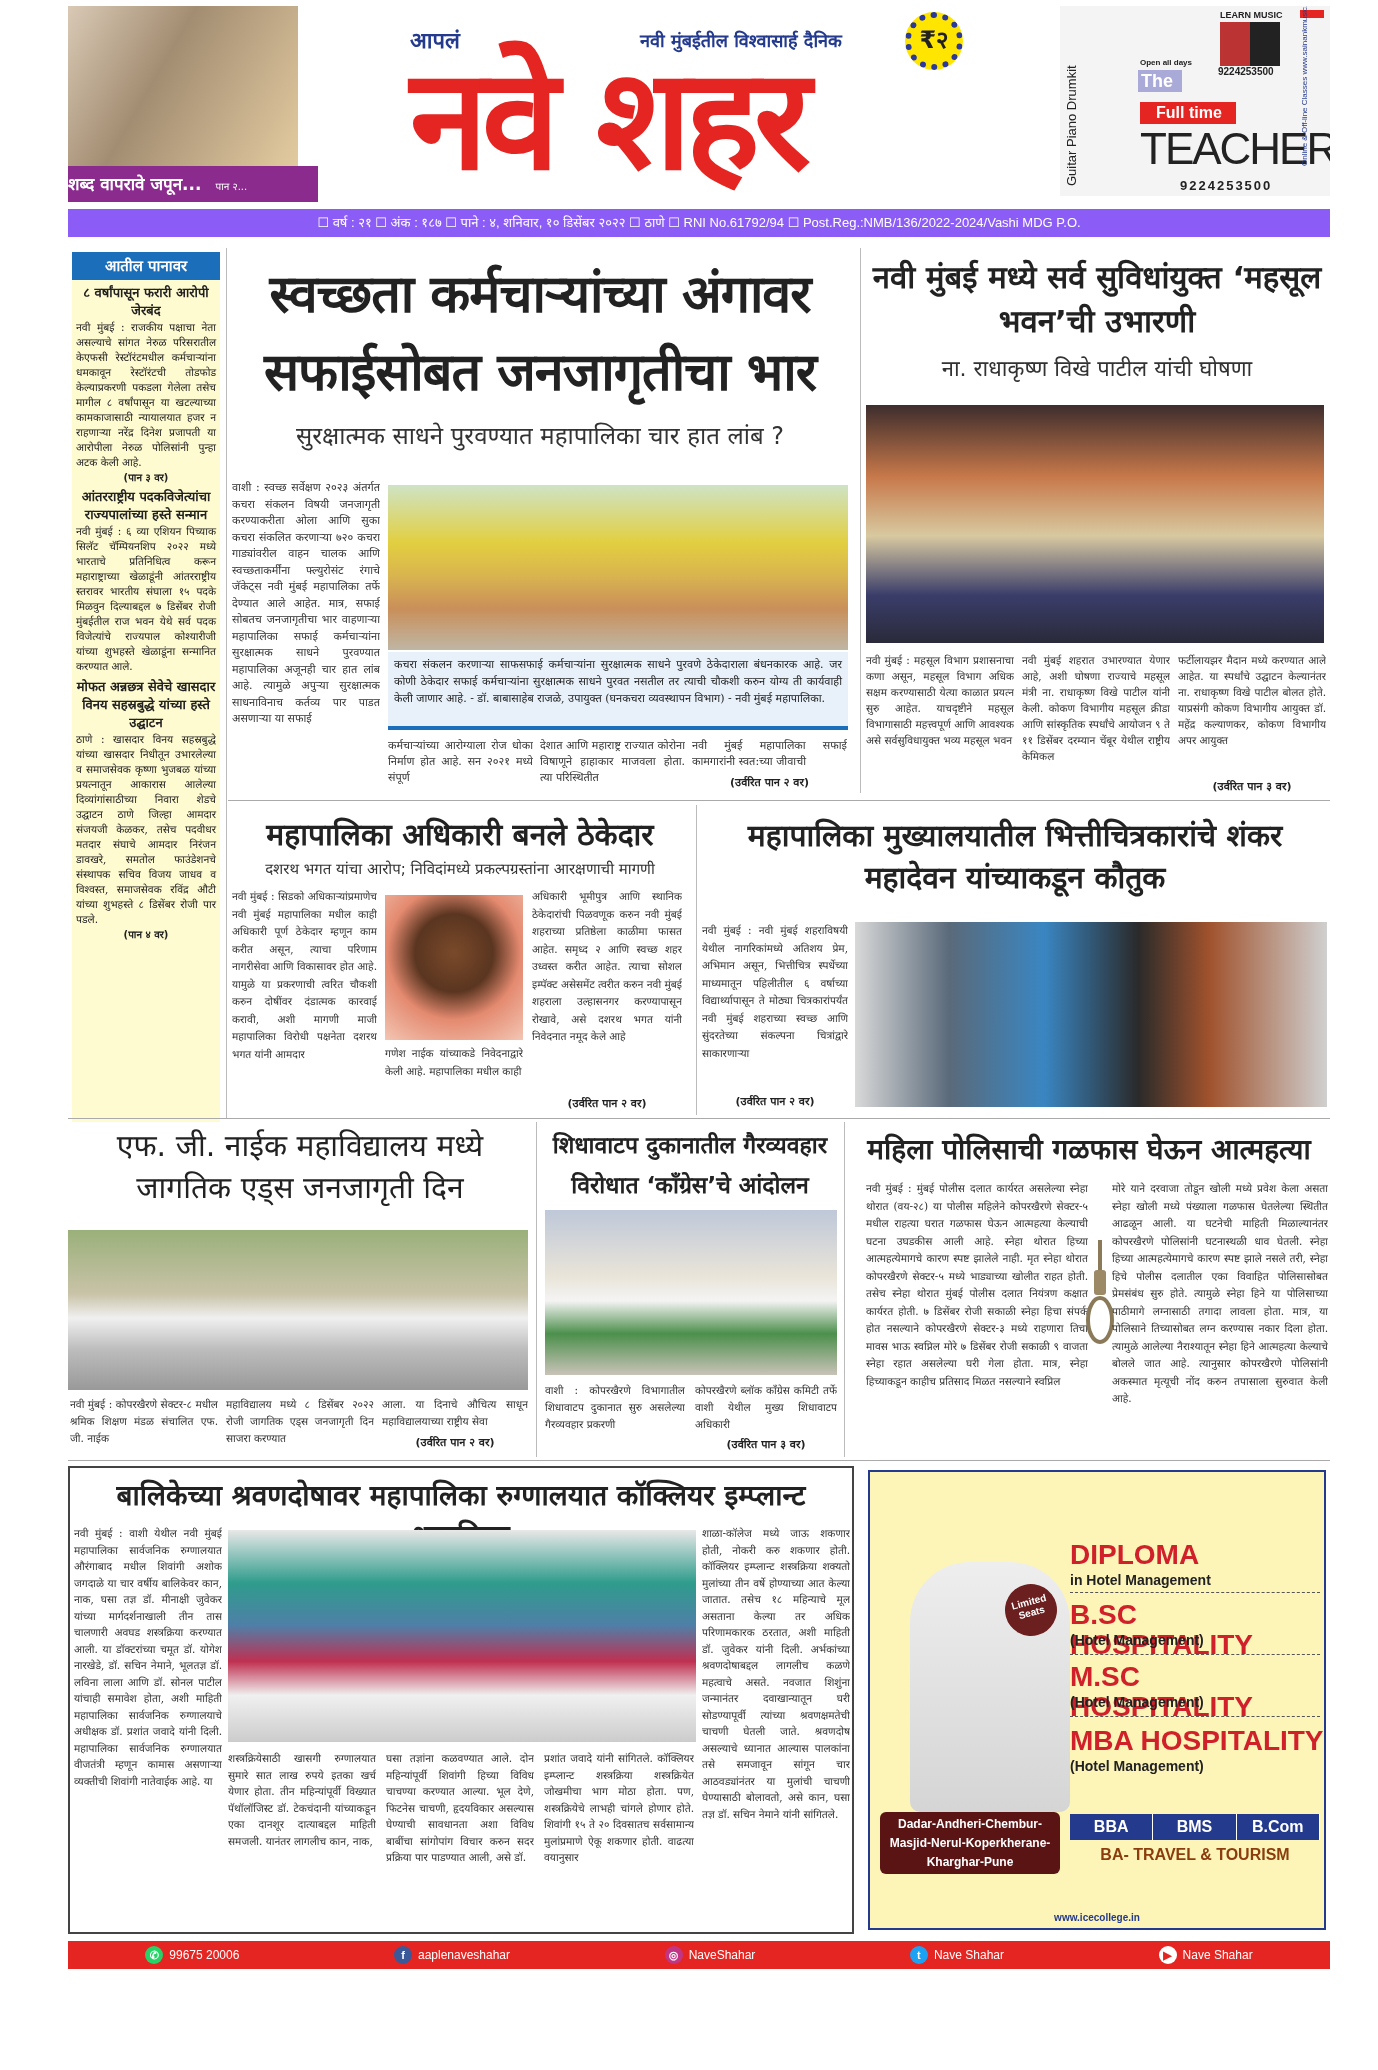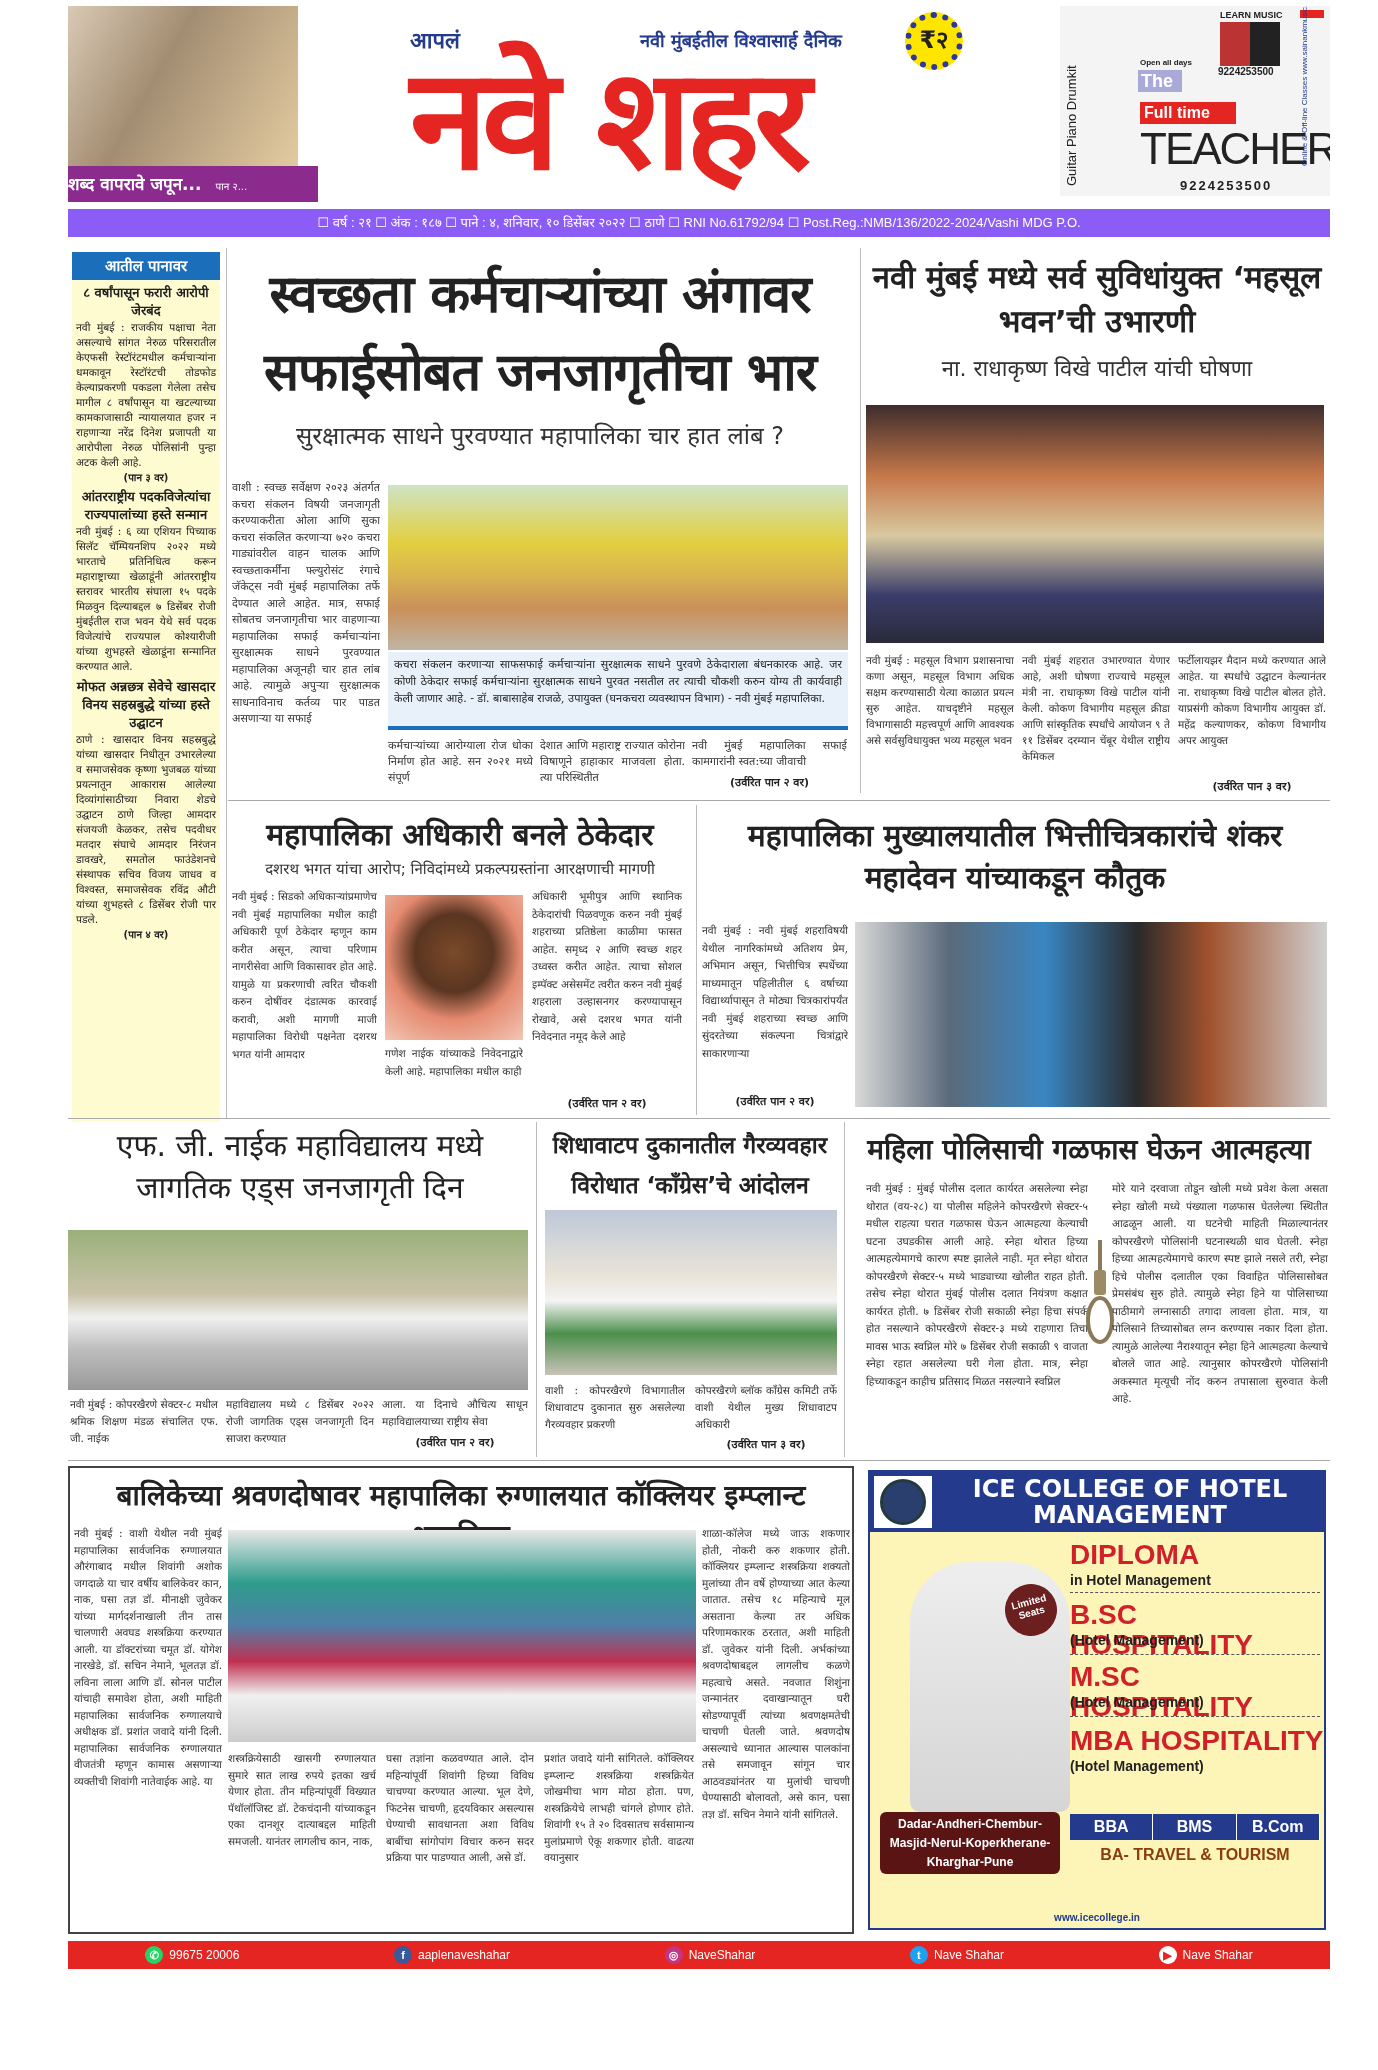--- a/index.html
+++ b/index.html
@@ -21,21 +21,21 @@
 #tagline-right{left:640px;top:28px;font-family:"DejaVu Sans",sans-serif;font-size:18px;color:#233a8d;font-weight:bold}
 #logo-text{left:410px;top:40px;font-family:"DejaVu Sans",sans-serif;font-weight:bold;font-size:140px;color:#e52521;letter-spacing:-6px;line-height:160px}
 #price-badge{left:905px;top:12px;width:58px;height:58px;border-radius:50%;background:#ffe500;border:6px dotted #2b3a9a;font-family:"DejaVu Sans",sans-serif;font-weight:bold;font-size:24px;color:#222;text-align:center;line-height:44px}
 #ad-music{left:1060px;top:6px;width:270px;height:190px;background:#f4f4f4}
 #ad-music .vert{position:absolute;left:4px;top:180px;transform:rotate(-90deg);transform-origin:left top;font-family:"Liberation Sans",sans-serif;font-size:13px;color:#222;white-space:nowrap}
 #ad-music .learn{position:absolute;left:160px;top:4px;font-family:"Liberation Sans",sans-serif;font-size:9px;font-weight:bold}
 #ad-music .learnimg{position:absolute;left:160px;top:16px;width:60px;height:44px;background:linear-gradient(90deg,#b33 50%,#222 50%)}
 #ad-music .ph1{position:absolute;left:158px;top:60px;font-family:"Liberation Sans",sans-serif;font-size:10px;font-weight:bold}
 #ad-music .open{position:absolute;left:80px;top:52px;font-family:"Liberation Sans",sans-serif;font-size:8px;font-weight:bold}
 #ad-music .the{position:absolute;left:78px;top:64px;width:44px;height:22px;background:#aaaad8;color:#fff;font-family:"Liberation Sans",sans-serif;font-weight:bold;font-size:18px;line-height:22px;padding-left:3px}
-#ad-music .ft{position:absolute;left:80px;top:96px;width:96px;height:22px;background:#e52521;color:#fff;font-family:"Liberation Sans",sans-serif;font-weight:bold;font-size:16px;line-height:22px;padding-left:4px}
+#ad-music .ft{position:absolute;left:80px;top:96px;width:96px;height:22px;background:#e52521;color:#fff;font-family:"Liberation Sans",sans-serif;font-weight:bold;font-size:16px;line-height:22px;padding-left:16px}
 #ad-music .teach{position:absolute;left:80px;top:118px;font-family:"Liberation Sans",sans-serif;font-size:44px;color:#222;letter-spacing:-2px;line-height:50px}
 #ad-music .ph2{position:absolute;left:120px;top:172px;font-family:"Liberation Sans",sans-serif;font-weight:bold;font-size:13px;letter-spacing:2px}
 #ad-music .side{position:absolute;left:240px;top:160px;transform:rotate(-90deg);transform-origin:left top;font-family:"Liberation Sans",sans-serif;font-size:8px;color:#233a8d;white-space:nowrap}
 #ad-music .est{position:absolute;left:240px;top:4px;width:24px;height:8px;background:#e52521}
 #info-bar{left:68px;top:209px;width:1262px;height:28px;background:#8b5cf6;color:#fff;font-family:"Liberation Sans",sans-serif;font-size:13px;line-height:28px;text-align:center;white-space:nowrap}
 
 #left-col{left:72px;top:252px;width:148px;height:870px;background:#fffbd0}
 #left-col-head{background:#1b6fba;color:#fff;font-family:"DejaVu Sans",sans-serif;font-weight:bold;font-size:15px;text-align:center;height:28px;line-height:28px}
 .lc-h{font-family:"DejaVu Sans",sans-serif;font-weight:bold;font-size:13px;text-align:center;line-height:18px;margin-top:4px}
 .lc-t{font-size:10.5px;line-height:15px;text-align:justify;padding:0 4px}
@@ -175,26 +175,20 @@
 <div class="box" style="left:68px;top:1466px;width:786px;height:468px;border:2px solid #444"></div>
 <div class="box hl" style="left:72px;top:1476px;width:778px;font-size:28px;line-height:40px">बालिकेच्या श्रवणदोषावर महापालिका रुग्णालयात कॉक्लियर इम्प्लान्ट शस्त्रक्रिया</div>
 <div class="box txt" style="left:74px;top:1525px;width:148px;height:405px;font-size:10.5px;line-height:16.5px">नवी मुंबई : वाशी येथील नवी मुंबई महापालिका सार्वजनिक रुग्णालयात औरंगाबाद मधील शिवांगी अशोक जगदाळे या चार वर्षीय बालिकेवर कान, नाक, घसा तज्ञ डॉ. मीनाक्षी जुवेकर यांच्या मार्गदर्शनाखाली तीन तास चालणारी अवघड शस्त्रक्रिया करण्यात आली. या डॉक्टरांच्या चमूत डॉ. योगेश नारखेडे, डॉ. सचिन नेमाने, भूलतज्ञ डॉ. लविना लाला आणि डॉ. सोनल पाटील यांचाही समावेश होता, अशी माहिती महापालिका सार्वजनिक रुग्णालयाचे अधीक्षक डॉ. प्रशांत जवादे यांनी दिली. महापालिका सार्वजनिक रुग्णालयात वीजतंत्री म्हणून कामास असणाऱ्या व्यक्तीची शिवांगी नातेवाईक आहे. या</div>
 <div class="ph" style="left:228px;top:1530px;width:468px;height:212px;background:linear-gradient(180deg,#e8e8e8 0%,#2f9c8c 25%,#4f7fa8 45%,#c03050 62%,#f0f0f0 78%,#cccccc 100%)"></div>
 <div class="box txt" style="left:228px;top:1750px;width:148px;height:180px;font-size:10.5px;line-height:16.5px">शस्त्रक्रियेसाठी खासगी रुग्णालयात सुमारे सात लाख रुपये इतका खर्च येणार होता. तीन महिन्यांपूर्वी विख्यात पॅथॉलॉजिस्ट डॉ. टेकचंदानी यांच्याकडून एका दानशूर दात्याबद्दल माहिती समजली. यानंतर लागलीच कान, नाक,</div>
 <div class="box txt" style="left:386px;top:1750px;width:148px;height:180px;font-size:10.5px;line-height:16.5px">घसा तज्ञांना कळवण्यात आले. दोन महिन्यांपूर्वी शिवांगी हिच्या विविध चाचण्या करण्यात आल्या. भूल देणे, फिटनेस चाचणी, हृदयविकार असल्यास घेण्याची सावधानता अशा विविध बाबींचा सांगोपांग विचार करुन सदर प्रक्रिया पार पाडण्यात आली, असे डॉ.</div>
 <div class="box txt" style="left:544px;top:1750px;width:150px;height:180px;font-size:10.5px;line-height:16.5px">प्रशांत जवादे यांनी सांगितले. कॉक्लियर इम्प्लान्ट शस्त्रक्रिया शस्त्रक्रियेत जोखमीचा भाग मोठा होता. पण, शस्त्रक्रियेचे लाभही चांगले होणार होते. शिवांगी १५ ते २० दिवसातच सर्वसामान्य मुलांप्रमाणे ऐकू शकणार होती. वाढत्या वयानुसार</div>
 <div class="box txt" style="left:702px;top:1525px;width:148px;height:405px;font-size:10.5px;line-height:16.5px">शाळा-कॉलेज मध्ये जाऊ शकणार होती, नोकरी करु शकणार होती. कॉक्लियर इम्प्लान्ट शस्त्रक्रिया शक्यतो मुलांच्या तीन वर्षे होण्याच्या आत केल्या जातात. तसेच १८ महिन्याचे मूल असताना केल्या तर अधिक परिणामकारक ठरतात, अशी माहिती डॉ. जुवेकर यांनी दिली. अर्भकांच्या श्रवणदोषाबद्दल लागलीच कळणे महत्वाचे असते. नवजात शिशुंना जन्मानंतर दवाखान्यातून घरी सोडण्यापूर्वी त्यांच्या श्रवणक्षमतेची चाचणी घेतली जाते. श्रवणदोष असल्याचे ध्यानात आल्यास पालकांना तसे समजावून सांगून चार आठवड्यांनंतर या मुलांची चाचणी घेण्यासाठी बोलावतो, असे कान, घसा तज्ञ डॉ. सचिन नेमाने यांनी सांगितले.</div>
 
 <div class="box" id="ice-ad">
-  <div id="ice-head">
-    <div id="ice-logo">
-        <div></div>
-      </div>
-    <div id="ice-title">ICE COLLEGE OF HOTEL MANAGEMENT</div>
-  </div>
   <div id="ice-chef"></div>
   <div id="ice-limited">Limited Seats</div>
   <div class="ice-prog" style="top:68px">DIPLOMA</div>
   <div class="ice-sub" style="top:100px">in Hotel Management</div>
   <div class="ice-dash" style="top:120px"></div>
   <div class="ice-prog" style="top:128px">B.SC HOSPITALITY</div>
   <div class="ice-sub" style="top:160px">(Hotel Management)</div>
   <div class="ice-dash" style="top:182px"></div>
   <div class="ice-prog" style="top:190px">M.SC HOSPITALITY</div>
   <div class="ice-sub" style="top:222px">(Hotel Management)</div>

